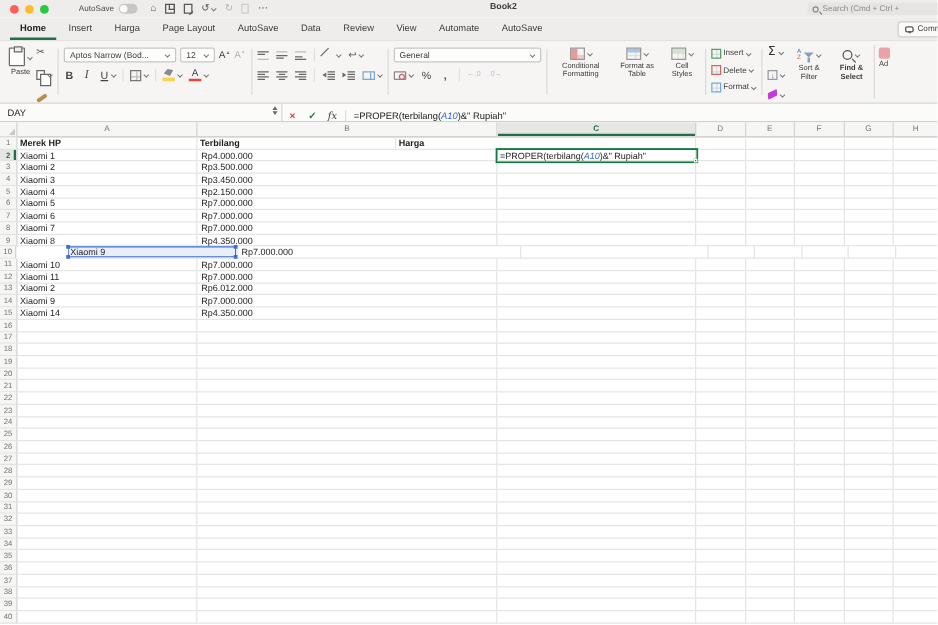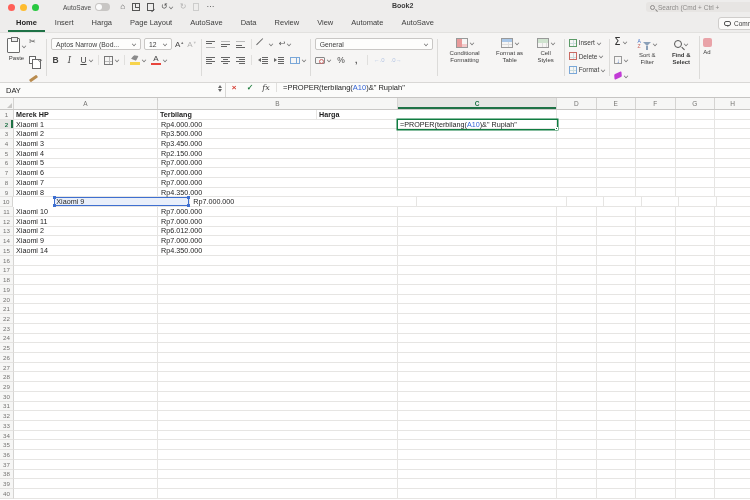--- a/index.html
+++ b/index.html
@@ -109,33 +109,33 @@
   .funnel { width:0; height:0; border-left:4px solid transparent; border-right:4px solid transparent; border-top:4px solid #8aa0b8; position:relative; }
   .funnel::after { content:""; position:absolute; left:-1px; top:-1px; width:2px; height:4px; background:#8aa0b8; top:0; }
   .az { font-size:5px; line-height:5px; color:#4472c4; }
   .az .z { color:#c96a62; }
   .magbig { width:8px; height:8px; border:1.3px solid #555; border-radius:50%; position:relative; }
   .magbig::after { content:""; position:absolute; width:4px; height:1.3px; background:#555; left:6px; top:7px; transform:rotate(45deg); }
   .addins-sliver { width:10px; border-left:1px solid #dcdbd9; display:flex; flex-direction:column; align-items:flex-start; padding:2px 0 0 3px; }
   .addin-ic { width:9px; height:9px; background:#e9a3a8; border-radius:2px; }
 
   
-  .fbar { height:15px; background:#fbfbfa; border-bottom:1px solid #c6c5c3; display:flex; align-items:flex-start; }
+  .fbar { height:15px; background:#fbfbfa; border-bottom:1px solid #c6c5c3; display:flex; align-items:flex-end; }
   .namebox { width:226px; height:100%; display:flex; align-items:center; position:relative; border-right:1px solid #d8d7d5; }
   .namebox .nbtext { padding-left:6px; font-size:7.5px; color:#222; }
   .stepper { position:absolute; right:3px; top:2px; display:flex; flex-direction:column; gap:1px; }
   .stepper .up { width:0;height:0;border-left:2.5px solid transparent;border-right:2.5px solid transparent;border-bottom:3px solid #666; }
   .stepper .dn { width:0;height:0;border-left:2.5px solid transparent;border-right:2.5px solid transparent;border-top:3px solid #666; }
   .fbtn { width:16px; text-align:center; font-size:8px; }
   .fcancel { color:#d63a2f; font-weight:bold; }
   .fok { color:#1e7d3e; font-weight:bold; }
   .ffx { font-family:"DejaVu Serif",serif; font-style:italic; font-size:8px; color:#444; }
   .fsep { width:1px; height:9px; background:#e0dfdd; margin:0 2px; }
   .ftext { font-size:7.5px; color:#222; padding-left:4px; white-space:nowrap; }
-  .refblue { color:#3565d6; }
+  .refblue { color:#3565d6;font-style:italic; }
 
   
   .grid { position:relative; background:#fff; width:750px; }
   .ghead { display:flex; height:12px; background:#f6f6f5; border-bottom:1px solid #c9c8c6; }
   .gcorner { width:14px; border-right:1px solid #d5d4d2; position:relative; background:#f6f6f5; }
   .gcorner::after { content:""; position:absolute; right:1px; bottom:1px; border-left:5px solid transparent; border-bottom:5px solid #c8c7c5; }
   .gcol { border-right:1px solid #d5d4d2; font-size:6.5px; color:#757472; display:flex; align-items:center; justify-content:center; }
   .gcol.active { background:#e6e6e4; color:#1f7246; font-weight:bold; box-shadow:inset 0 -2px 0 #1f7246; }
   .grow { display:flex; height:9.72px; }
   .grh { width:14px; border-right:1px solid #d5d4d2; border-bottom:1px solid #e4e3e1; background:#f6f6f5; font-size:6.2px; color:#757472; display:flex; align-items:center; justify-content:center; }

